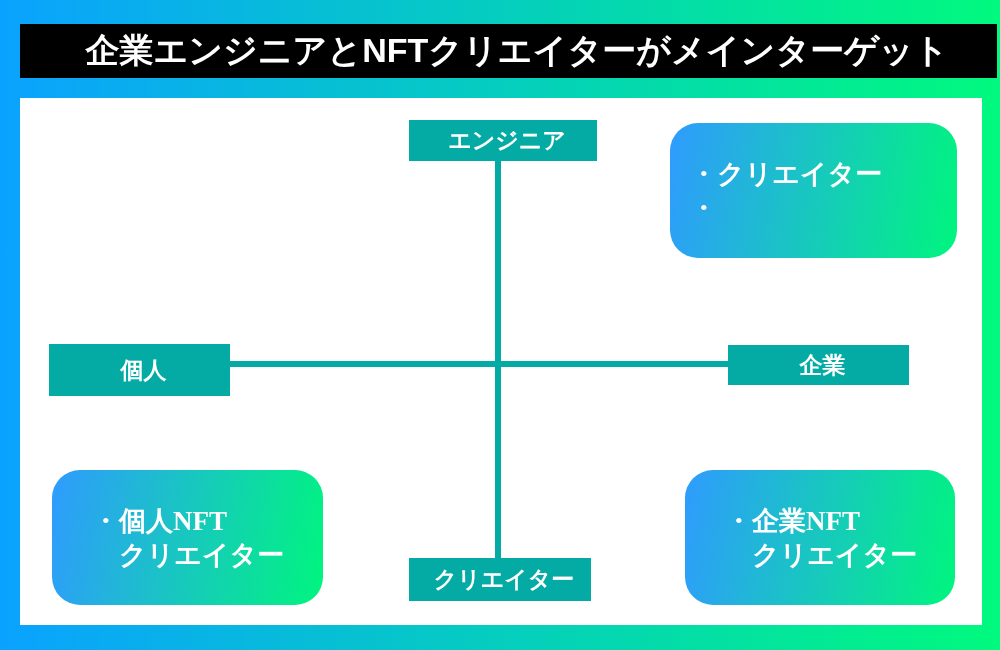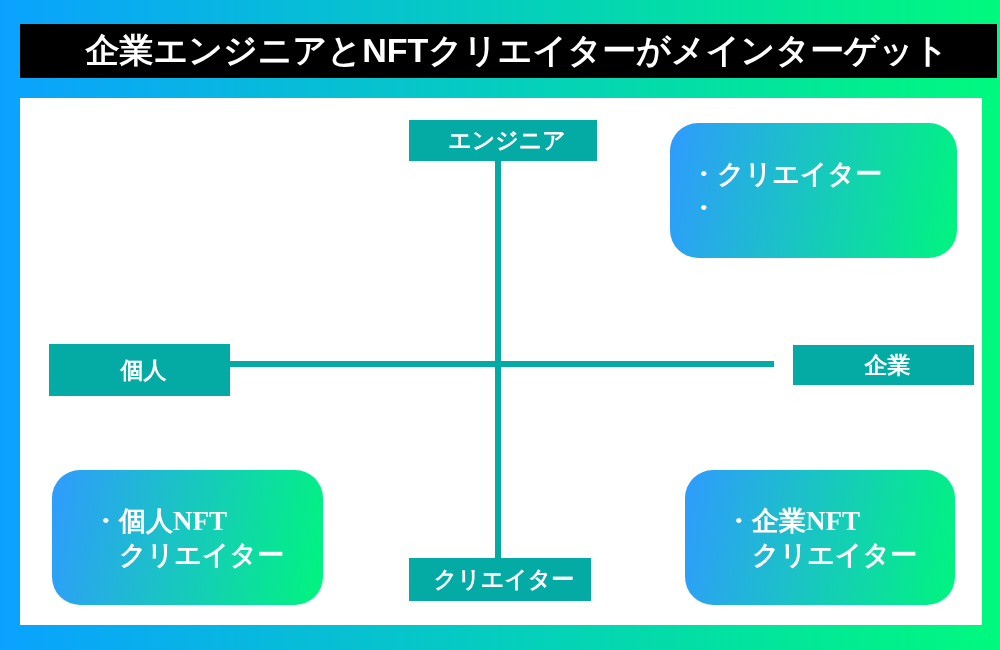--- a/index.html
+++ b/index.html
@@ -66,21 +66,21 @@
     display: flex;
     align-items: center;
     justify-content: center;
     box-sizing: border-box;
     white-space: nowrap;
     padding-left: 8px;
   }
   .axis-top    { left: 389px; top: 22px;  width: 188px; height: 41px; }
   .axis-bottom { left: 389px; top: 460px; width: 182px; height: 43px; }
   .axis-left   { left: 29px;  top: 246px; width: 181px; height: 52px; }
-  .axis-right  { left: 773px; top: 247px; width: 181px; height: 40px; }
+  .axis-right  { left: 708px; top: 247px; width: 181px; height: 40px; }
   .gbox {
     position: absolute;
     border-radius: 28px;
     background: linear-gradient(100deg, var(--box-gradient-start, #2f9bfe), var(--box-gradient-end, #00f57e));
     color: var(--text-white, #ffffff);
     font-weight: bold;
     font-size: 27px;
     line-height: 34px;
     display: flex;
     flex-direction: column;

